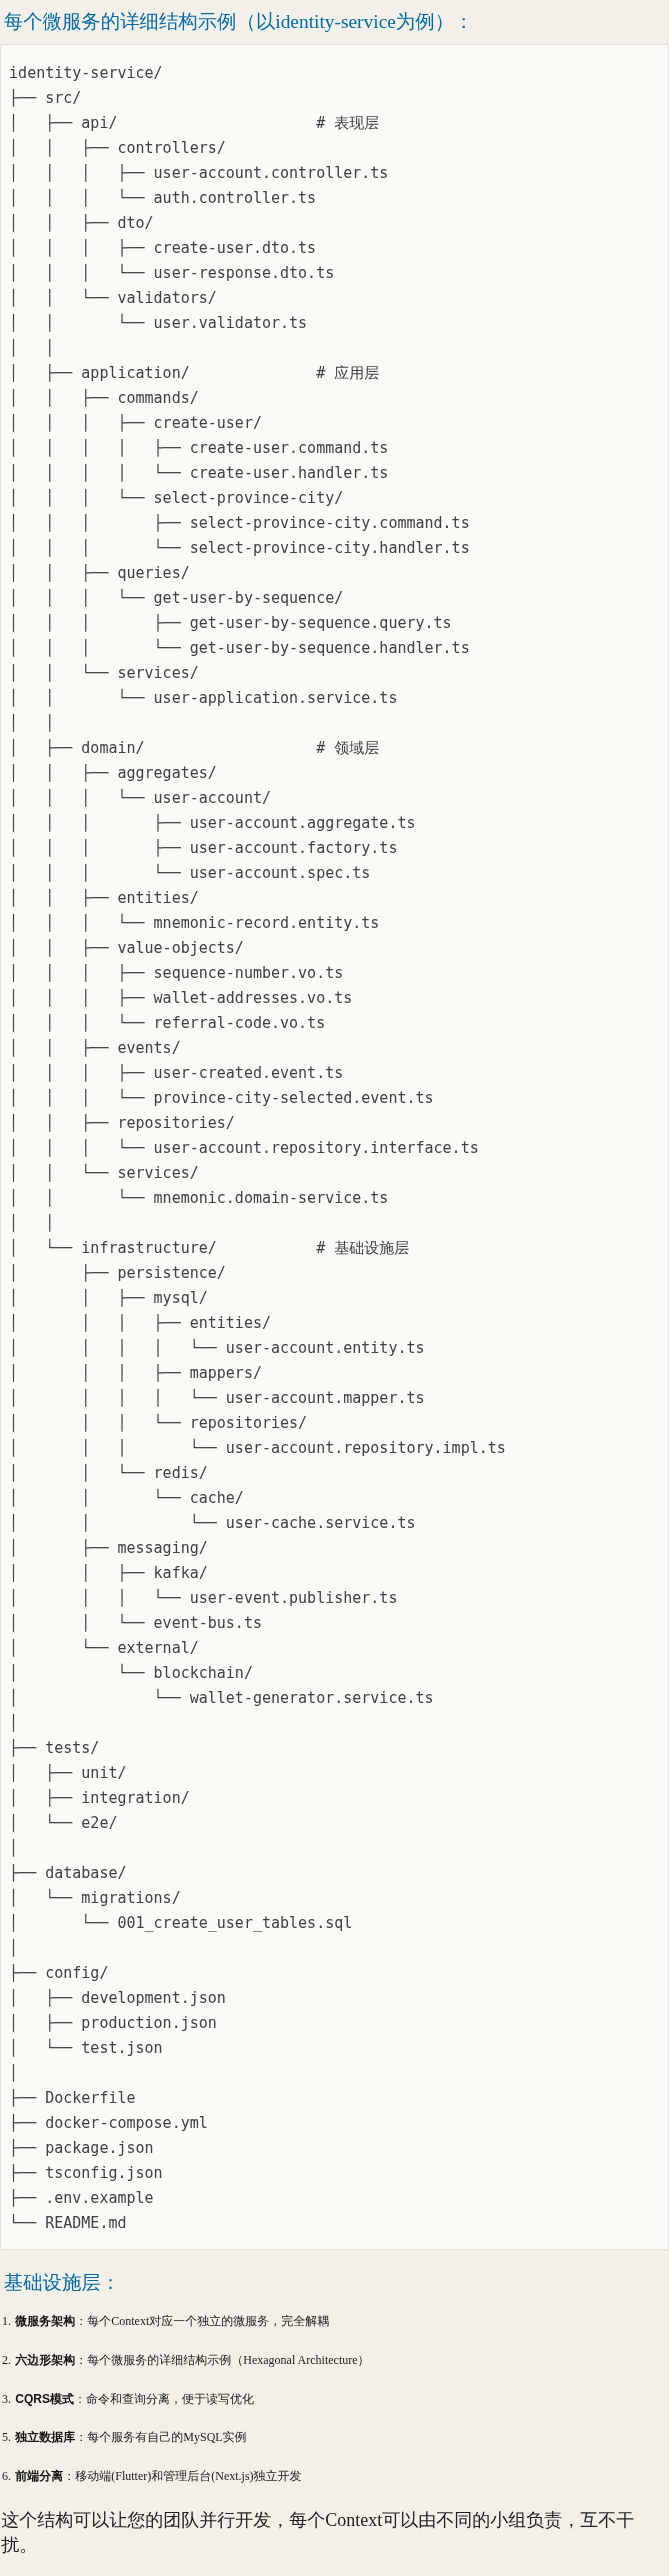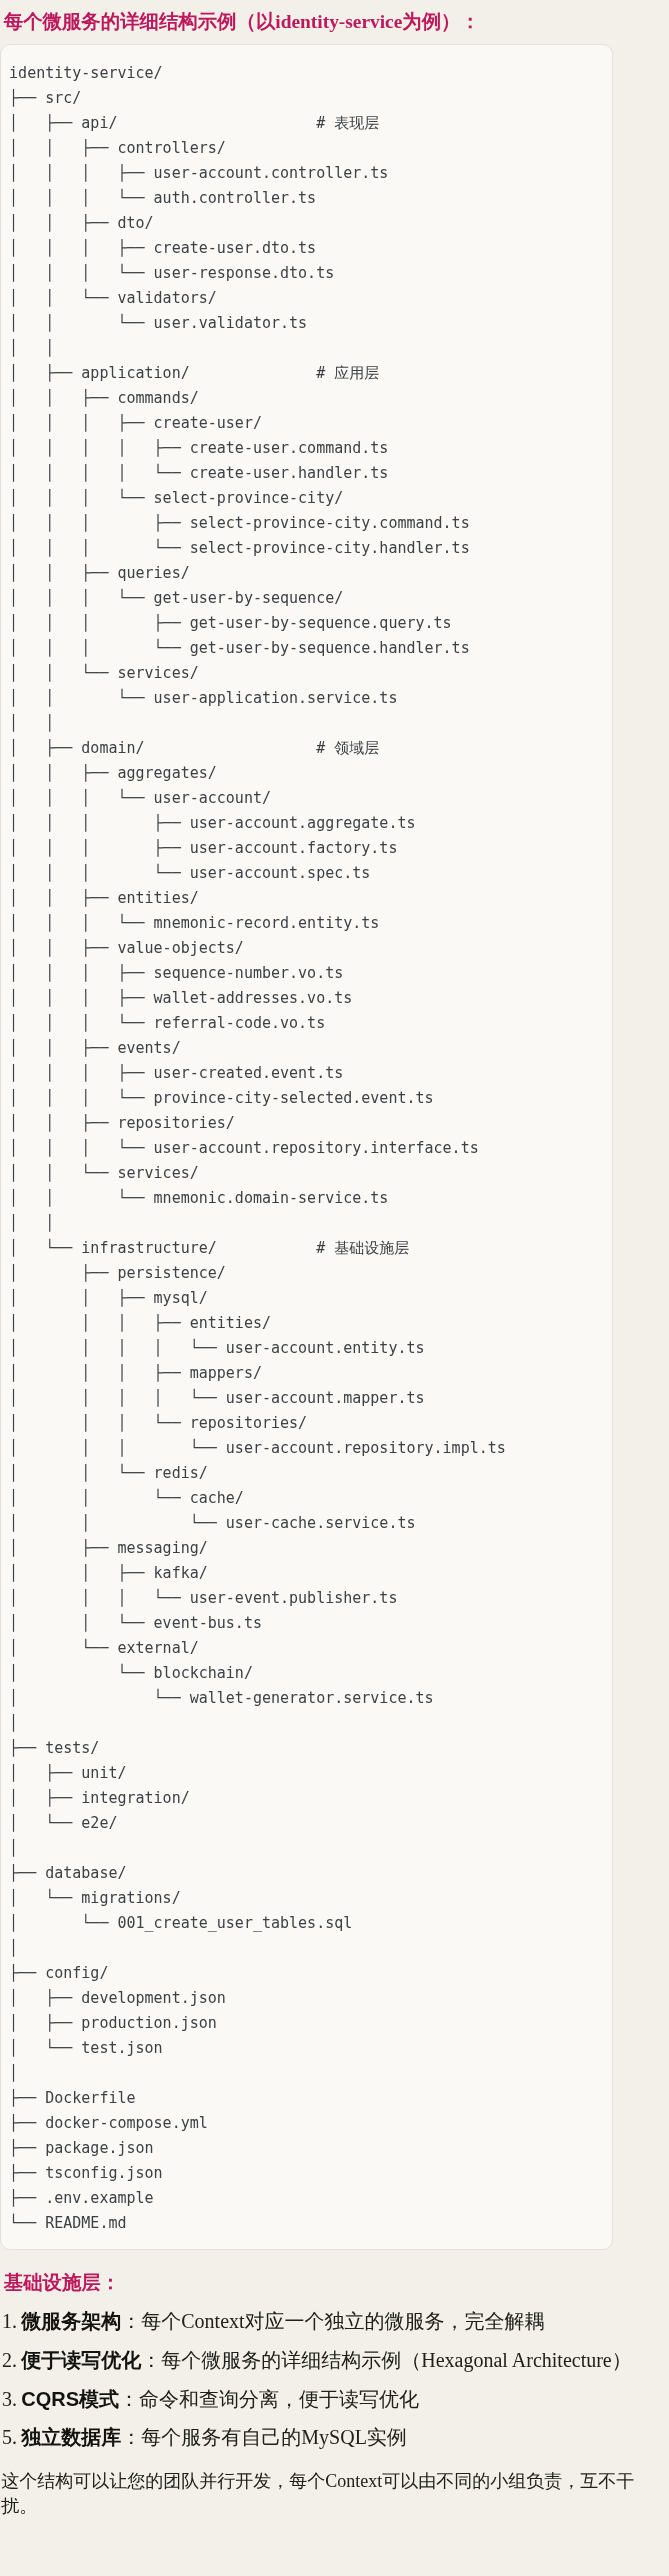--- a/index.html
+++ b/index.html
@@ -11,52 +11,52 @@
   .page {
     width: 669px;
     min-height: 2576px;
     box-sizing: border-box;
     padding-top: 7.5px;
     font-family: "Liberation Serif", serif;
     color: #21201B;
   }
   .doc-heading {
     font-family: "Liberation Serif", serif;
-    font-weight: bold;
+    font-weight: normal;
     font-size: 19.4px;
     line-height: 27.5px;
-    color: #be185d;
+    color: #0369a1;
     margin: 0 5px 0 3.8px;
   }
   .code-block {
     margin: 9.4px 0 0 0;
     box-sizing: border-box;
-    width: 613px;
+    width: 669px;
     background: #FAF9F5;
     border: 0.6px solid #E3E1D7;
-    border-radius: 10px;
+    border-radius: 2px;
     padding: 15.6px 7.5px 13px 8.1px;
     overflow: hidden;
   }
   .code-block code {
     display: block;
     font-family: "DejaVu Sans Mono", monospace;
     font-size: 15px;
     line-height: 25px;
     color: #3C4146;
     white-space: pre;
   }
   .notes-heading {
     margin: 19px 5px 0 3.8px;
   }
   .notes-list {
     margin-top: 12.5px;
   }
   .note-item {
-    font-size: 20px;
+    font-size: 12px;
     line-height: 25px;
     margin: 0 3.8px 13.8px 1.9px;
     color: #21201B;
   }
   .note-item .num {
     display: inline-block;
     margin-right: 4.4px;
   }
   .note-item strong {
     font-family: "Liberation Sans", sans-serif;
@@ -166,30 +166,33 @@
 └── README.md</code></pre>
 
   <h2 class="doc-heading notes-heading">基础设施层：</h2>
 
   <div class="notes-list">
   <div class="note-item">
     <span class="num">1.</span><strong>微服务架构</strong><span>：每个Context对应一个独立的微服务，完全解耦</span>
   </div>
 
   <div class="note-item">
-    <span class="num">2.</span><strong>便于读写优化</strong><span>：每个微服务的详细结构示例（Hexagonal Architecture）</span>
+    <span class="num">2.</span><strong>六边形架构</strong><span>：每个微服务的详细结构示例（Hexagonal Architecture）</span>
   </div>
 
   <div class="note-item">
     <span class="num">3.</span><strong>CQRS模式</strong><span>：命令和查询分离，便于读写优化</span>
   </div>
 
 
   <div class="note-item">
     <span class="num">5.</span><strong>独立数据库</strong><span>：每个服务有自己的MySQL实例</span>
   </div>
 
+  <div class="note-item">
+    <span class="num">6.</span><strong>前端分离</strong><span>：移动端(Flutter)和管理后台(Next.js)独立开发</span>
+  </div>
 </div>
 
   <p class="closing-paragraph">这个结构可以让您的团队并行开发，每个Context可以由不同的小组负责，互不干扰。</p>
 
 </div>
 
 
 </body></html>

